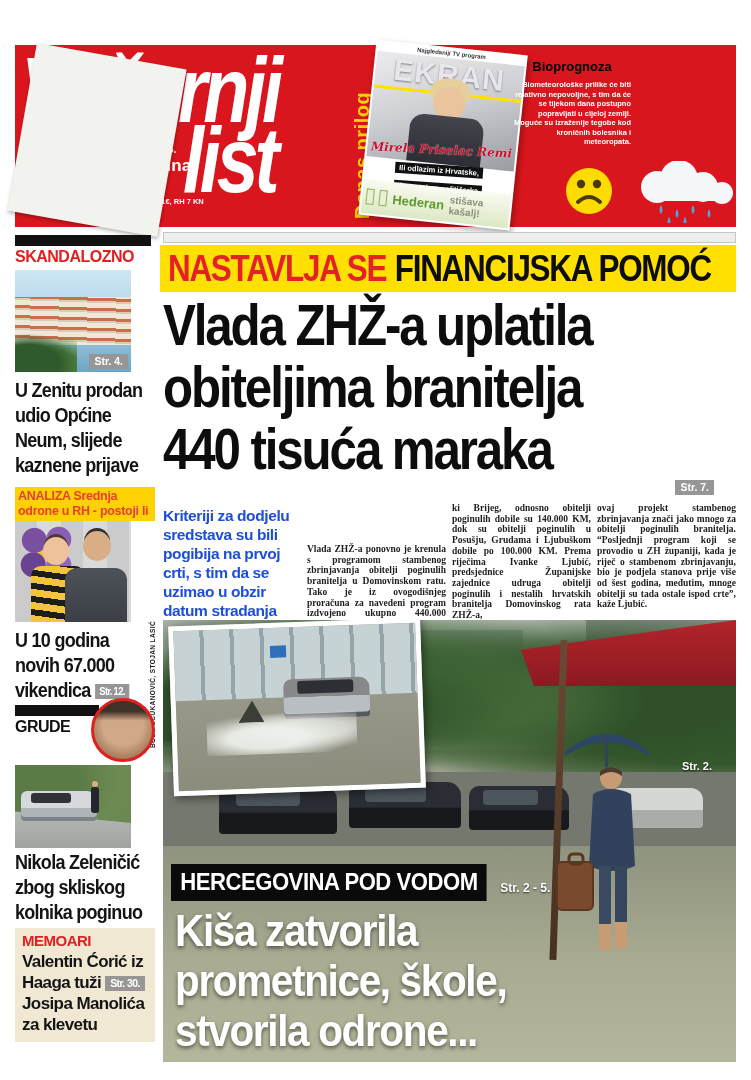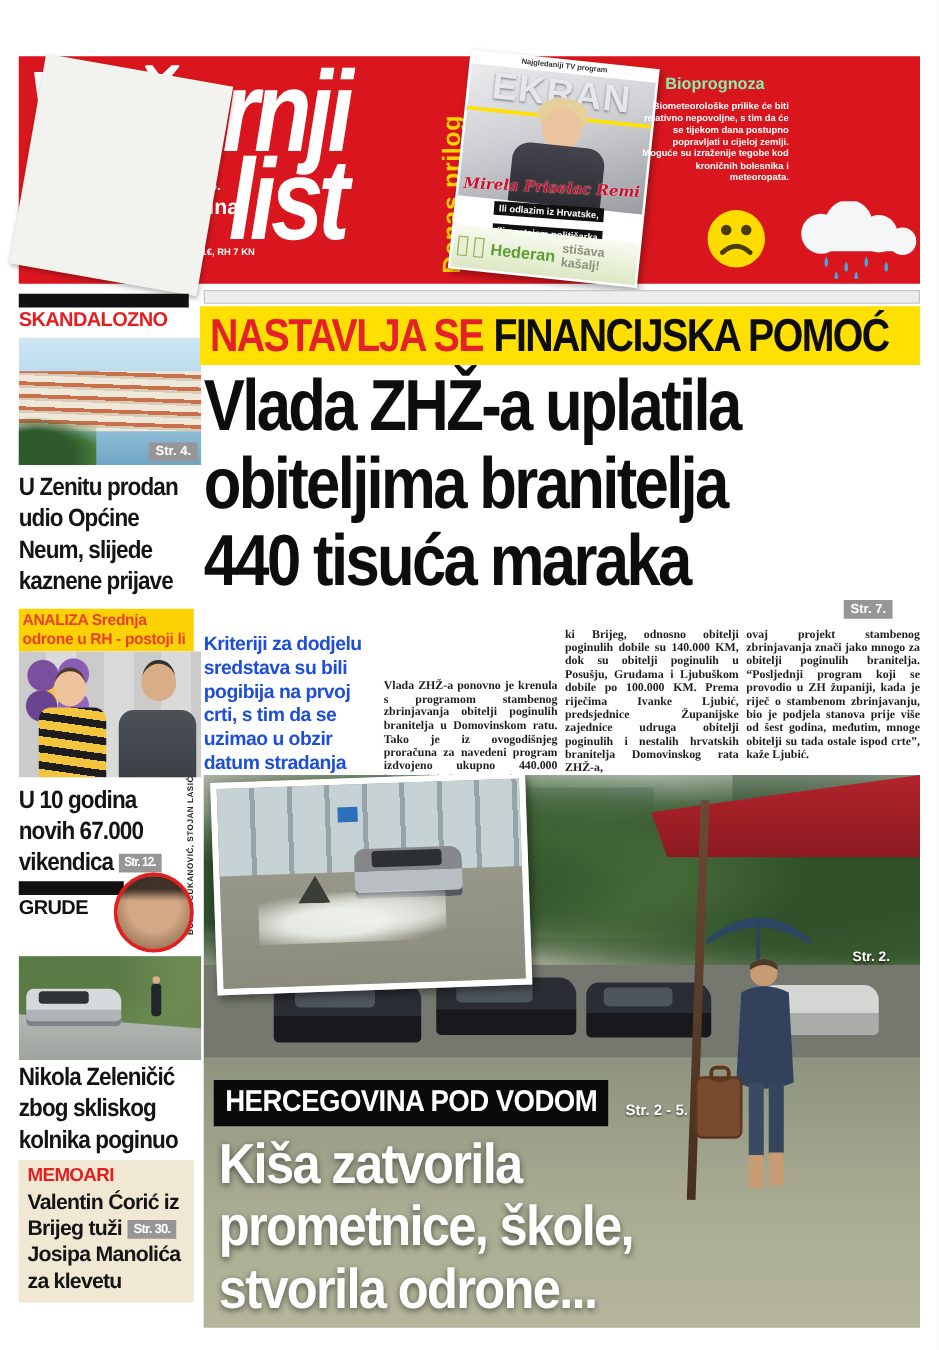--- a/index.html
+++ b/index.html
@@ -45,33 +45,33 @@
   .ek-chips { position:absolute; left:0; right:0; top:112px; text-align:center; transform:rotate(-2deg); }
   .ek-chips span { display:inline-block; background:#101010; color:#fff; font-weight:bold; font-size:7.5px;
                    padding:1px 4px; margin-top:1px; }
   .ek-ad { position:absolute; left:2px; right:2px; bottom:2px; height:34px;
            background:linear-gradient(#f8fbf1,#dce8c4); display:flex; align-items:center; gap:5px; padding-left:4px; }
   .ek-box { width:9px; height:16px; background:#e7f0d2; border:1px solid #93b25f; }
   .ek-brand { color:#5f9c2e; font-weight:bold; font-size:13px; }
   .ek-adtxt { color:#8b907c; font-size:10px; font-weight:bold; }
 
   
-  .wx-head { color:#86efac; font-weight:bold; font-size:13px; text-align:center; }
+  .wx-head { color:#000000; font-weight:bold; font-size:13px; text-align:center; }
   .wx-text { margin-top:6px; color:#fff; font-weight:bold; font-size:7.5px; line-height:9.5px; text-align:right; }
   #bio { position:absolute; left:498px; top:14px; width:118px; }
   #wx  { position:absolute; left:620px; top:14px; width:97px; }
   #sadface { position:absolute; left:550px; top:122px; width:48px; height:48px; }
   #raincloud { position:absolute; left:612px; top:116px; width:112px; height:62px; }
 
   
   #sidebar { position:absolute; left:15px; top:232px; width:140px; height:830px; }
   .sb-bar { position:absolute; left:0; width:136px; height:11px; background:#111; }
   .kicker-red { color:#e41e20; font-weight:bold; font-size:16px; letter-spacing:-.5px; }
   .kicker-blk { color:#111; font-weight:bold; font-size:16px; letter-spacing:-.5px; }
-  .sb-photo { position:absolute; left:0; width:146px; overflow:hidden; }
+  .sb-photo { position:absolute; left:0; width:116px; overflow:hidden; }
   .badge { display:inline-block; background:#969696; color:#fff; font-weight:bold; font-size:10.5px;
            line-height:13px; padding:1px 5px; vertical-align:middle; }
   .sb-head { position:absolute; left:0; width:140px; color:#141414; font-weight:bold;
              font-size:20px; line-height:25px; letter-spacing:-.8px; }
   .sb-head .inner { display:inline-block; transform:scaleX(.9); transform-origin:0 0; width:155px; }
   .ybox { position:absolute; left:0; top:255px; width:140px; height:34px; background:#fdd205;
           color:#e8402f; font-weight:bold; font-size:12.5px; line-height:15px; padding:2px 3px; letter-spacing:-.3px; }
   .cream { position:absolute; left:0; top:696px; width:140px; height:114px; background:#f0e8d2; padding:4px 7px; }
   .portrait { position:absolute; right:0; top:466px; width:64px; height:64px; border-radius:50%;
               border:3px solid #e0201e; overflow:hidden; z-index:2;
@@ -293,21 +293,21 @@
       <div class="road-cop"></div>
       <div class="road-cophead"></div>
     </div>
     <div class="sb-head" style="top:618px">
       <span class="inner"><span>Nikola Zeleničić zbog skliskog kolnika poginuo u sudaru</span> <span class="badge">Str. 16.</span></span>
     </div>
 
     <div class="cream">
       <div class="kicker-red" style="font-size:15px">MEMOARI</div>
       <div style="font-weight:bold;font-size:17px;line-height:21px;letter-spacing:-.6px;color:#141414;margin-top:2px">
-        <span>Valentin Ćorić iz Brijeg tuži</span> <span class="badge">Str. 30.</span> <span>Josipa Manolića za klevetu</span>
+        <span>Valentin Ćorić iz Haaga tuži</span> <span class="badge">Str. 30.</span> <span>Josipa Manolića za klevetu</span>
       </div>
     </div>
   </div>
 
   <div id="main">
     <div class="gray-strip"></div>
 
     <div class="banner">
       <div class="txt">
         <span class="red">NASTAVLJA SE</span><span class="blk">FINANCIJSKA POMOĆ</span>

